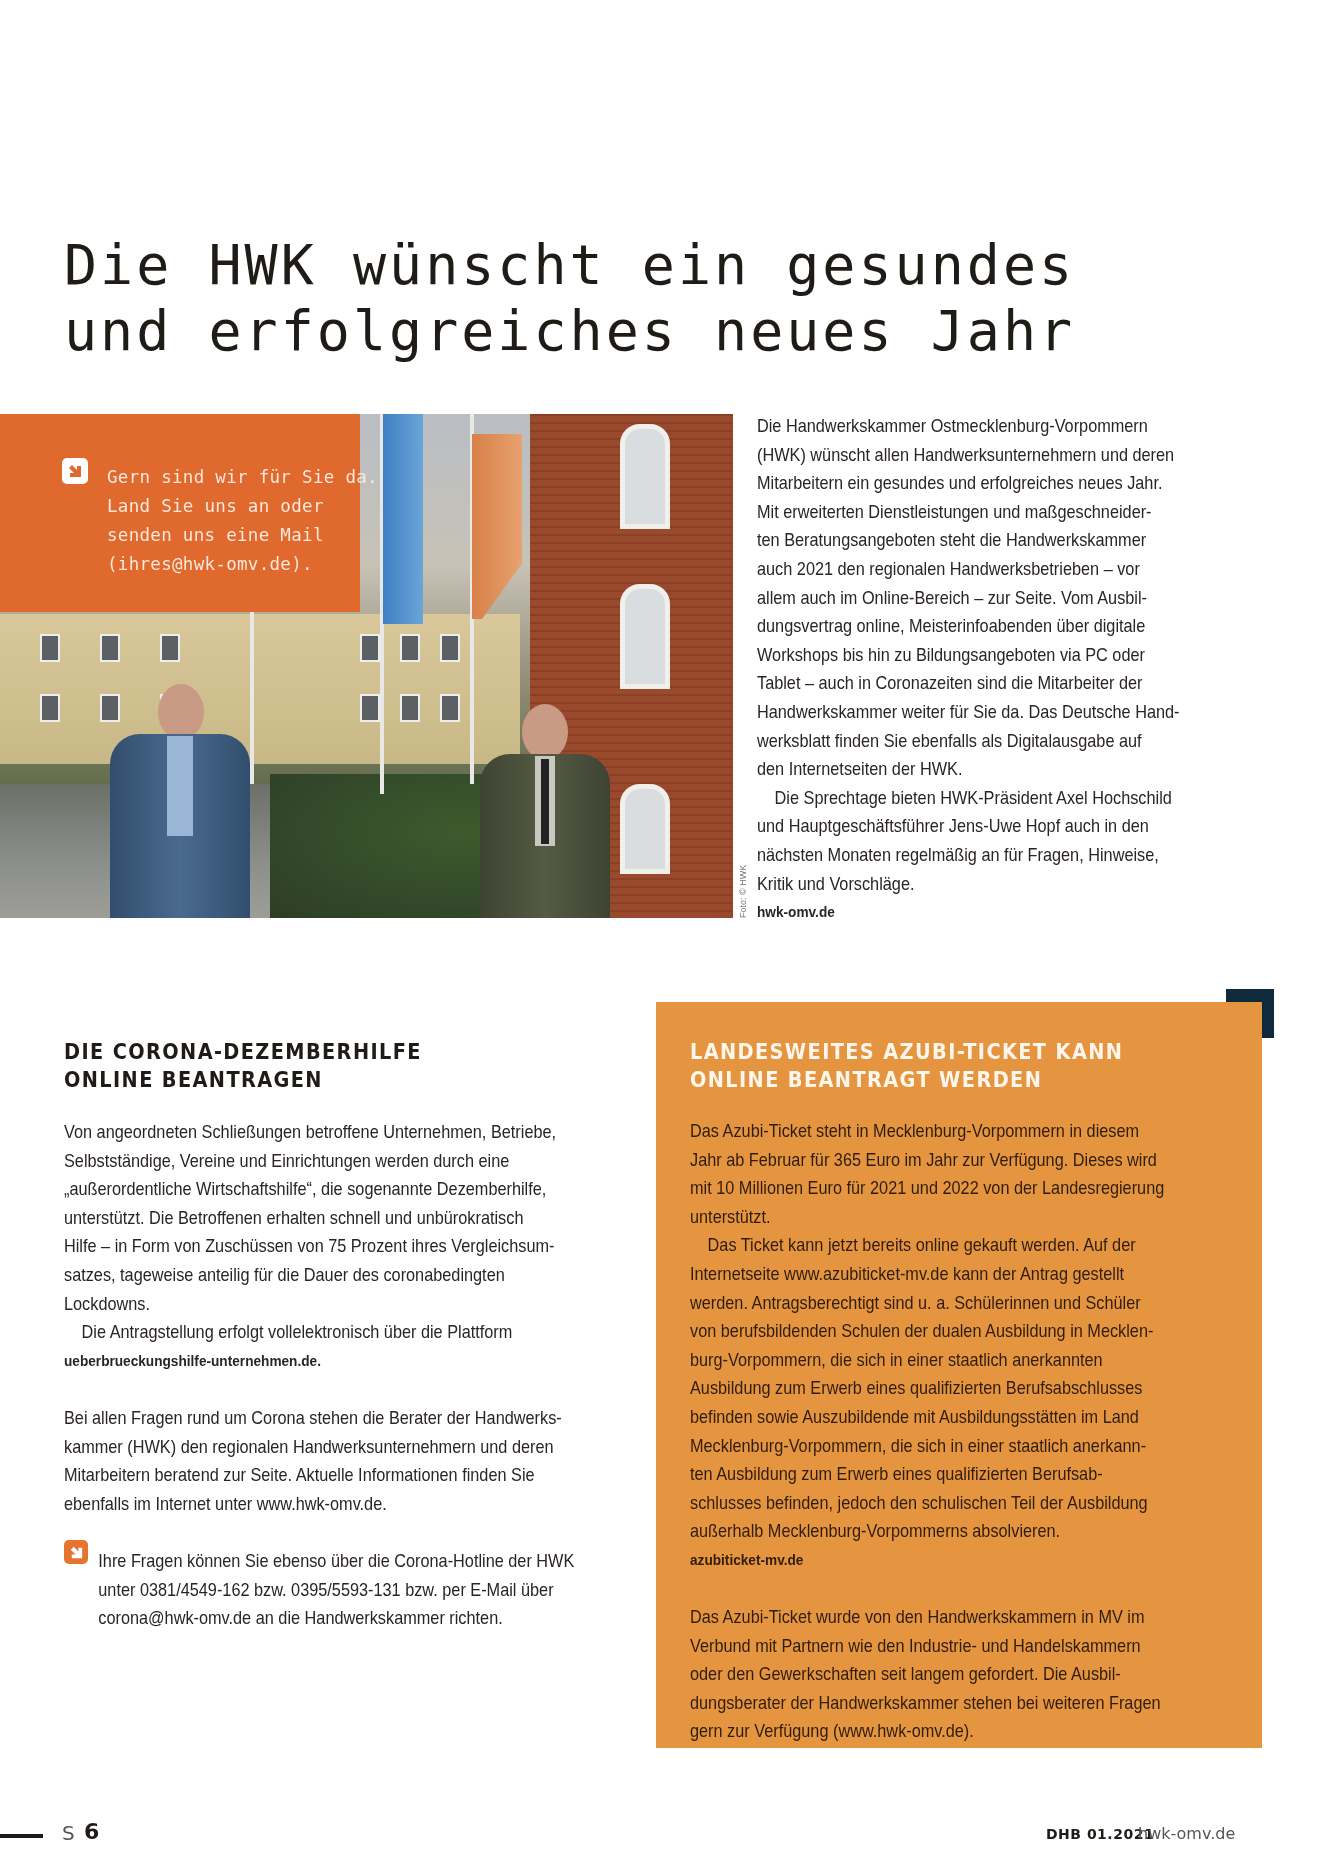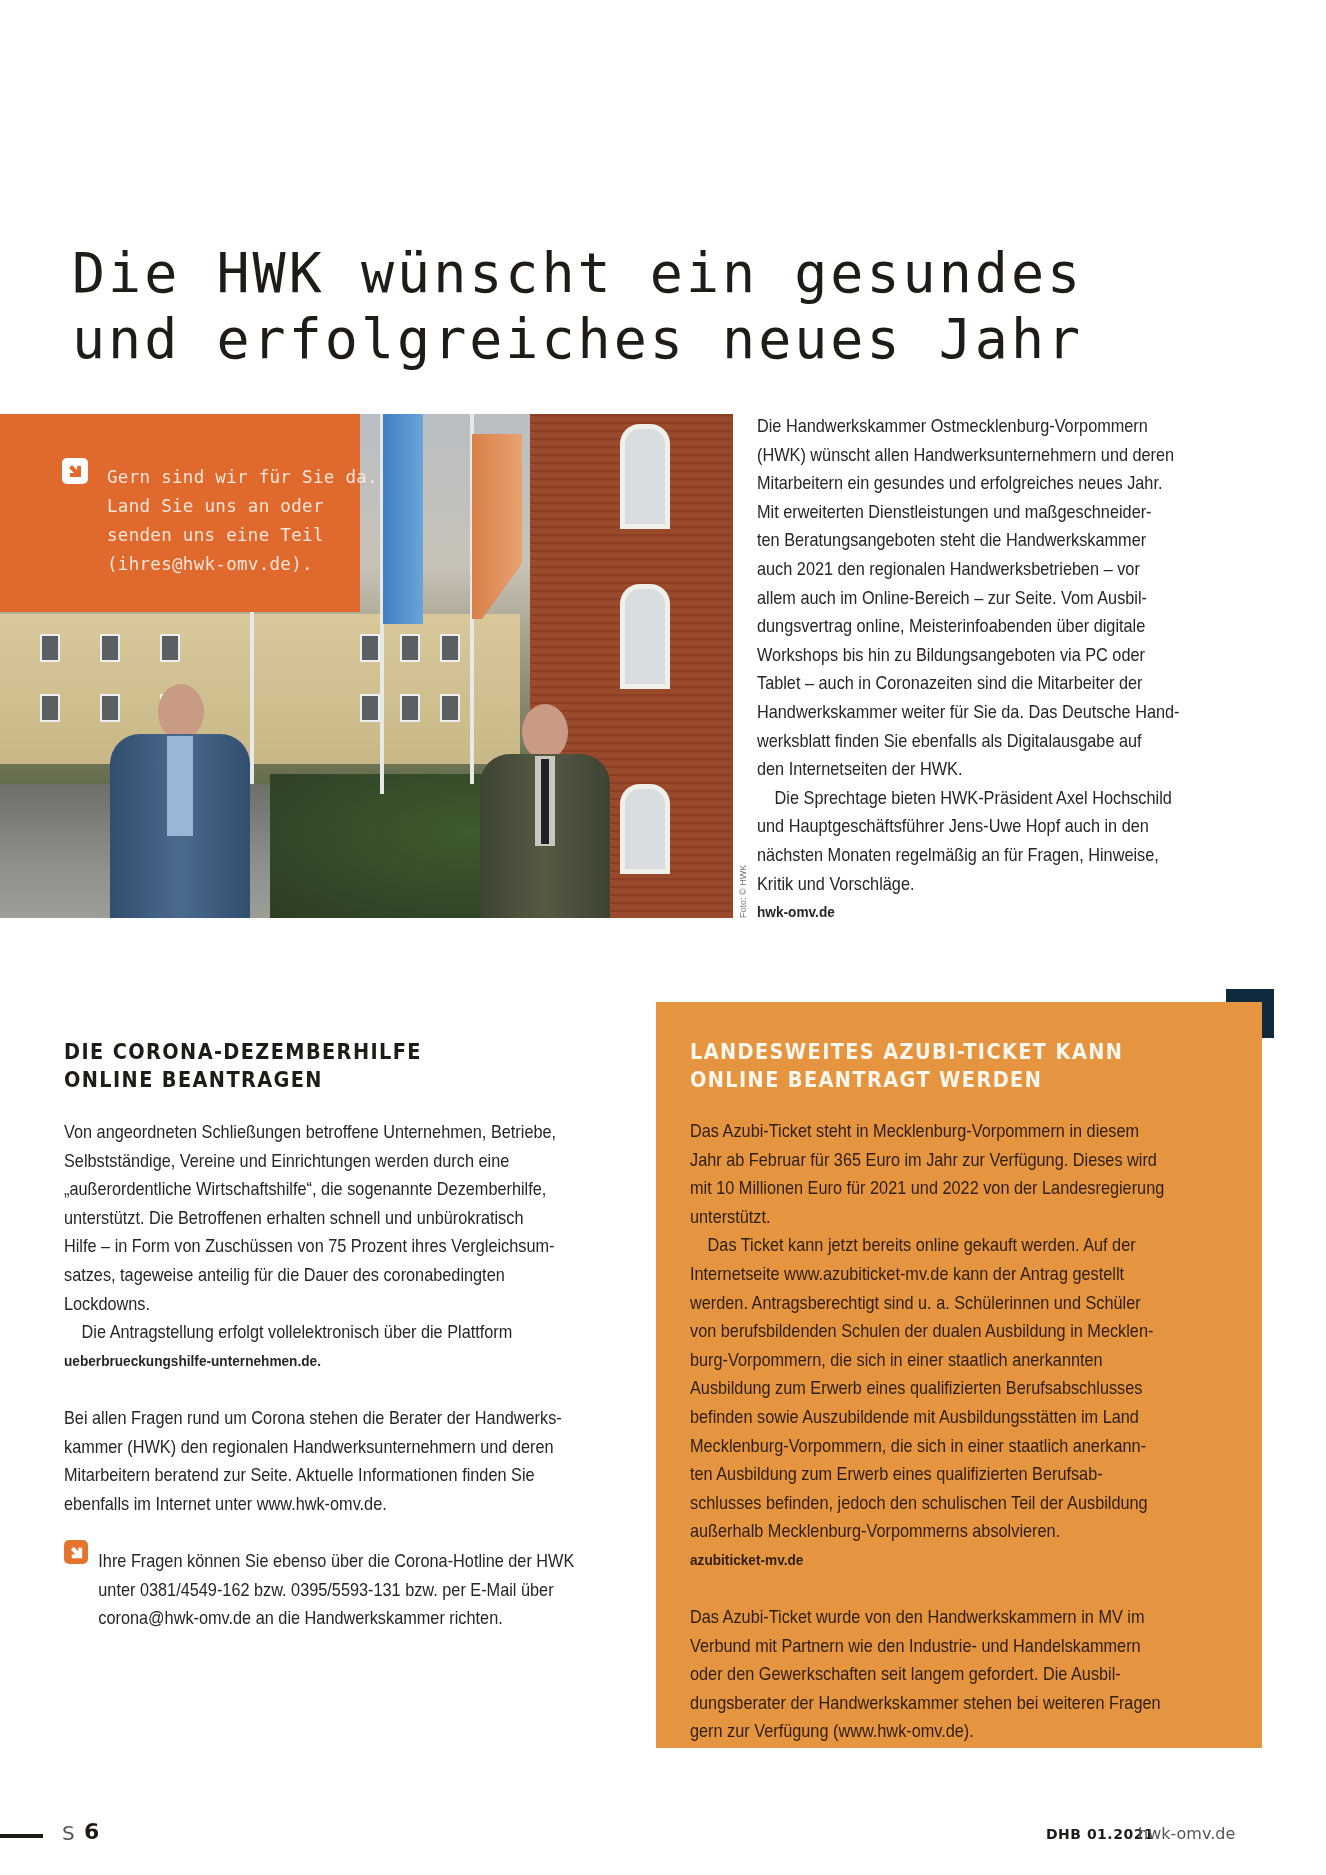--- a/index.html
+++ b/index.html
@@ -126,21 +126,21 @@
   .footer-num { left: 84px; top: 1819px; font-size: 22px; font-weight: bold; color: #1f1b17;
     font-family: "DejaVu Sans", sans-serif; }
   .footer-issue { left: 1022px; top: 1826px; font-size: 14px; font-weight: bold; color: #1f1b17;
     font-family: "DejaVu Sans", sans-serif; letter-spacing: 0.5px; margin-left: 24px; }
   .footer-site { left: 1138px; top: 1824px; font-size: 16px; color: #555;
     font-family: "DejaVu Sans", sans-serif; }
 </style>
 </head>
 <body>
 
-<h1 class="abs title" style="margin:8px;">
+<h1 class="abs title" style="margin:0;">
   <span>Die HWK wünscht ein gesundes</span>
   <span>und erfolgreiches neues Jahr</span>
 </h1>
 
 <div class="abs photo">
   <div class="bldg-left">
     <i style="left:40px;top:20px"></i>
       <i style="left:100px;top:20px"></i>
       <i style="left:160px;top:20px"></i>
     <i style="left:40px;top:80px"></i>
@@ -180,21 +180,21 @@
 
 <div class="abs orange-callout"></div>
 <div class="abs callout-icon">
   <svg width="18" height="18" viewBox="0 0 18 18">
       <path d="M3 6 L6 3 L11 8 L11 4 L15 4 L15 15 L4 15 L4 11 L8 11 Z" fill="#e0692d"></path>
     </svg>
 </div>
 <div class="abs callout-text">
   <span>Gern sind wir für Sie da.</span>
   <span>Land Sie uns an oder</span>
-  <span>senden uns eine Teil</span>
+  <span>senden uns eine Mail</span>
   <span>(ihres@hwk-omv.de).</span>
 </div>
 
 <div class="abs photo-credit">Foto: © HWK</div>
 
 <div class="abs body-text intro-col">
   <span class="ln">Die Handwerkskammer Ostmecklenburg-Vorpommern</span>
   <span class="ln">(HWK) wünscht allen Handwerksunternehmern und deren</span>
   <span class="ln">Mitarbeitern ein gesundes und erfolgreiches neues Jahr.</span>
   <span class="ln">Mit erweiterten Dienstleistungen und maßgeschneider-</span>

